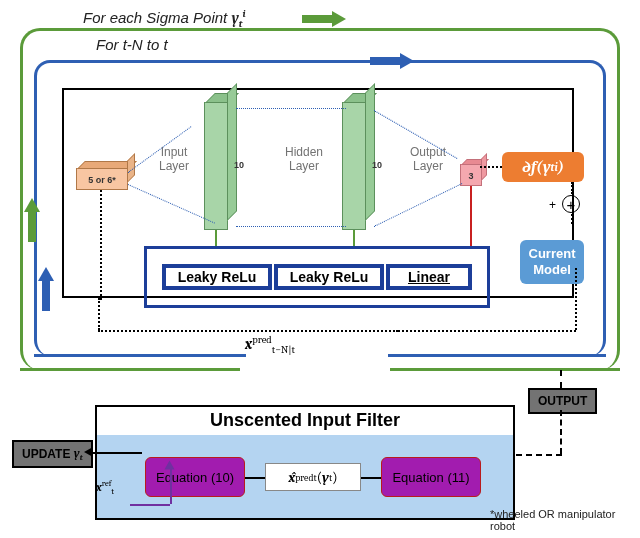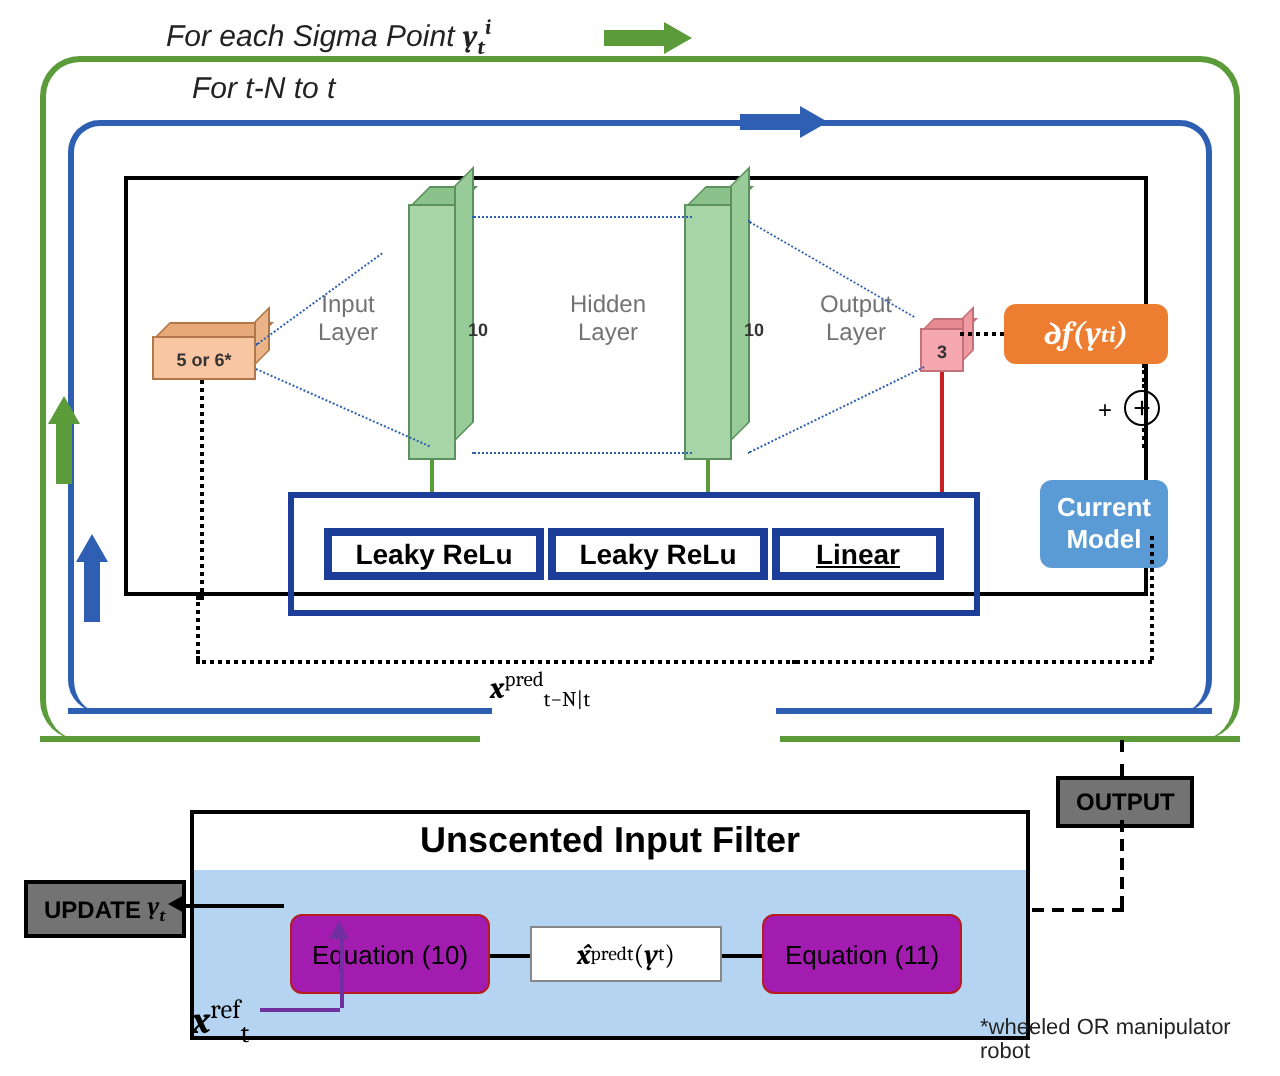--- a/index.html
+++ b/index.html
@@ -232,21 +232,21 @@
     </div>
   </div>
 
   <div class="abs out-box" style="left:12px; top:440px;">
     <span>UPDATE </span>&nbsp;<span class="math-bold">y<span class="sub">t</span></span>
   </div>
 
   <div class="abs" style="left:92px; top:452px; width:50px; border-top:2px solid #000;"></div>
   <div class="abs arrhead-r-black" style="left:84px; top:447px; transform:rotate(180deg);"></div>
 
-  <div class="abs" style="left:96px; top:498px; font-family:Cambria,serif; font-size:19px;">
+  <div class="abs" style="left:96px; top:478px; font-family:Cambria,serif; font-size:12px;">
     <span class="math-bold">x</span><span class="sup">ref</span><span class="sub">t</span>
   </div>
   <div class="abs purple-line-h" style="left:130px; top:504px; width:40px;"></div>
   <div class="abs purple-line-v" style="left:170px; top:468px; height:36px;"></div>
   <div class="abs arrhead-r-purple" style="left:165px; top:460px; transform:rotate(-90deg);"></div>
 
   <div class="abs footnote" style="left:490px; top:508px; width:150px;">*wheeled OR manipulator robot</div>
 
 </div>
 

